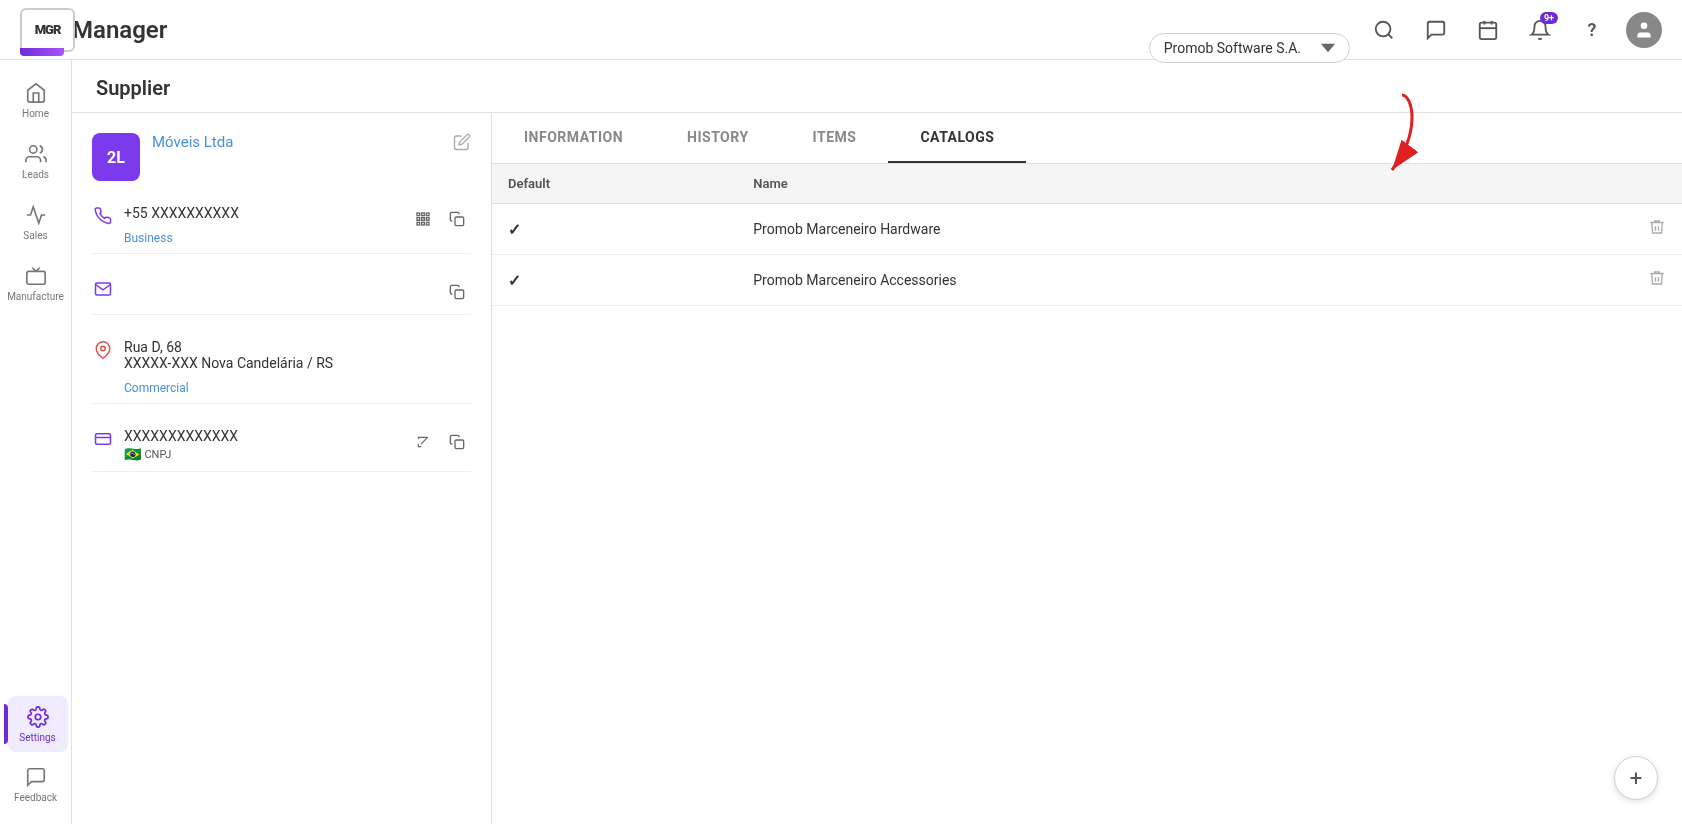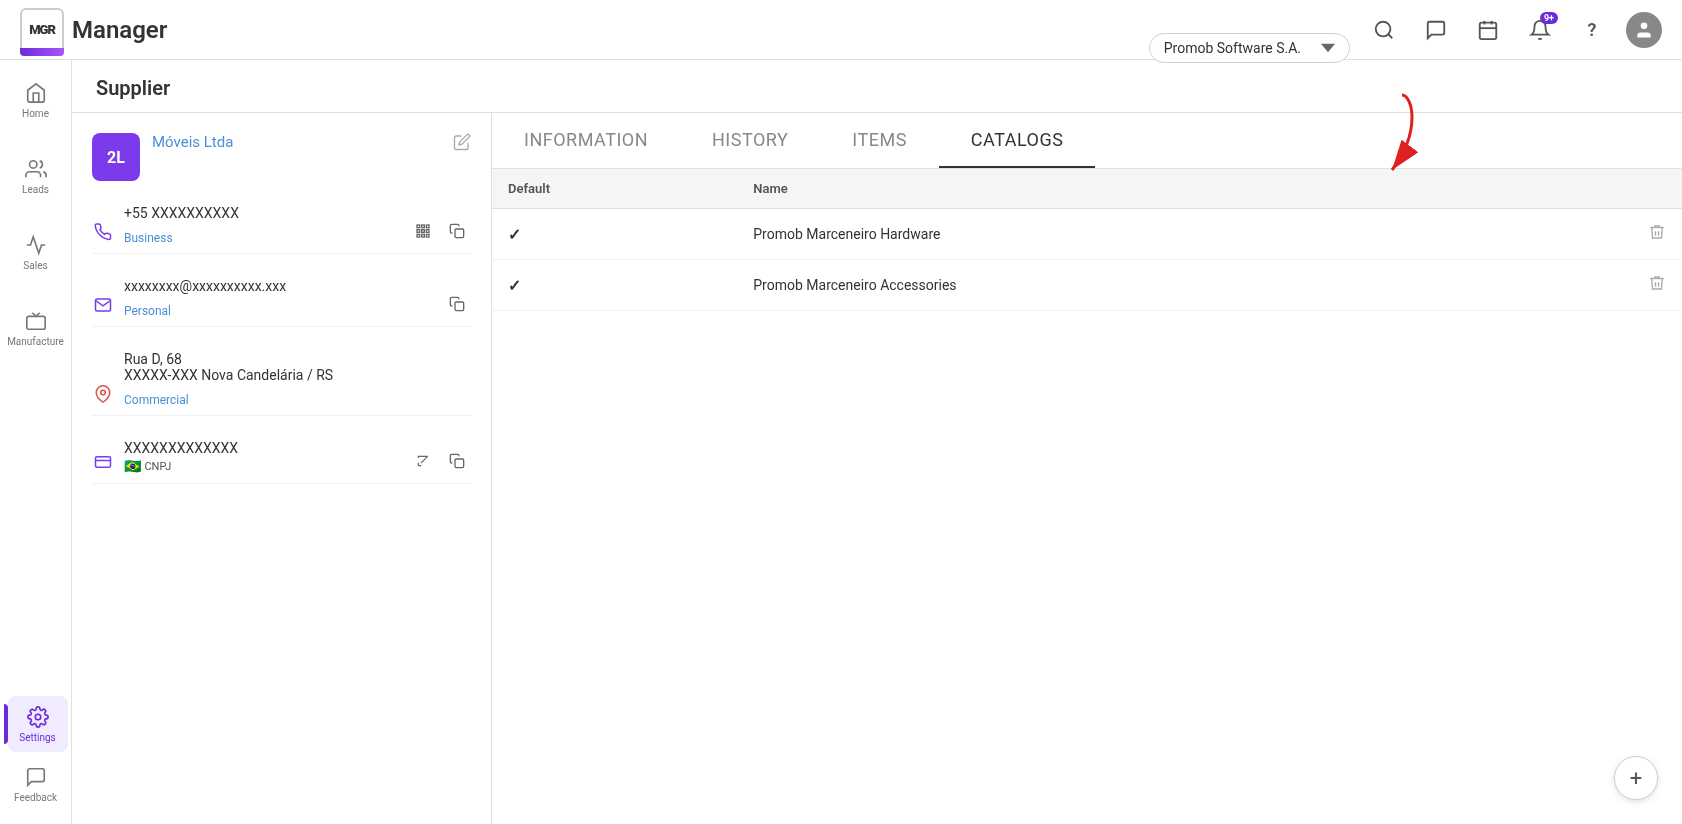--- a/index.html
+++ b/index.html
@@ -21,21 +21,21 @@
       align-items: center;
       gap: 8px;
       min-width: 180px;
     }
     .logo-icon {
       position: relative;
       width: 44px;
       height: 44px;
     }
     .logo-icon .logo-bg {
-      width: 44px;
+      width: 55px;
       height: 44px;
       background: #fff;
       border: 2px solid #ccc;
       border-radius: 6px;
       display: flex;
       align-items: center;
       justify-content: center;
       font-weight: 900;
       font-size: 13px;
       color: #333;
@@ -119,21 +119,21 @@
 
     
     .sidebar {
       width: 72px;
       background: #fff;
       border-right: 1px solid #e0e0e0;
       display: flex;
       flex-direction: column;
       align-items: center;
       padding: 12px 0;
-      gap: 20px;
+      gap: 5px;
     }
     .sidebar-item {
       display: flex;
       flex-direction: column;
       align-items: center;
       justify-content: center;
       width: 60px;
       height: 56px;
       border-radius: 8px;
       cursor: pointer;
@@ -229,21 +229,21 @@
     .edit-icon-btn {
       margin-left: auto;
       cursor: pointer;
       color: #999;
       font-size: 16px;
     }
 
     
     .contact-row {
       display: flex;
-      align-items: flex-end;
+      align-items: flex-start;
       gap: 10px;
       padding: 8px 0;
       border-bottom: 1px solid #f0f0f0;
       position: relative;
     }
     .contact-icon {
       color: #7c3aed;
       font-size: 18px;
       margin-top: 2px;
       width: 22px;
@@ -290,22 +290,22 @@
       background: #fff;
       overflow: hidden;
     }
     .tabs-bar {
       display: flex;
       border-bottom: 1px solid #e0e0e0;
       background: #fff;
     }
     .tab {
       padding: 16px 32px;
-      font-size: 18px;
-      font-weight: 400;
+      font-size: 14px;
+      font-weight: 700;
       color: #888;
       cursor: pointer;
       border-bottom: 2px solid transparent;
       text-transform: uppercase;
       letter-spacing: 0.5px;
     }
     .tab.active {
       color: #333;
       border-bottom: 2px solid #333;
     }
@@ -550,24 +550,20 @@
               </div>
             </div>
           </div>
 
           <div class="contact-row">
             <div class="contact-icon">
               <svg width="18" height="18" viewBox="0 0 24 24" fill="none" stroke="#7c3aed" stroke-width="2">
                   <path d="M4 4h16c1.1 0 2 .9 2 2v12c0 1.1-.9 2-2 2H4c-1.1 0-2-.9-2-2V6c0-1.1.9-2 2-2z"></path>
                   <polyline points="22,6 12,13 2,6"></polyline>
                 </svg>
-            </div>
-            <div class="contact-details">
-              <div class="contact-main">xxxxxxxx@xxxxxxxxxx.xxx</div>
-              <div class="contact-label">Personal</div>
             </div>
             <div class="contact-actions">
               <div class="icon-btn">
                 <svg width="16" height="16" viewBox="0 0 24 24" fill="none" stroke="#666" stroke-width="2">
                     <rect x="9" y="9" width="13" height="13" rx="2"></rect>
                     <path d="M5 15H4a2 2 0 0 1-2-2V4a2 2 0 0 1 2-2h9a2 2 0 0 1 2 2v1"></path>
                   </svg>
               </div>
             </div>
           </div>

